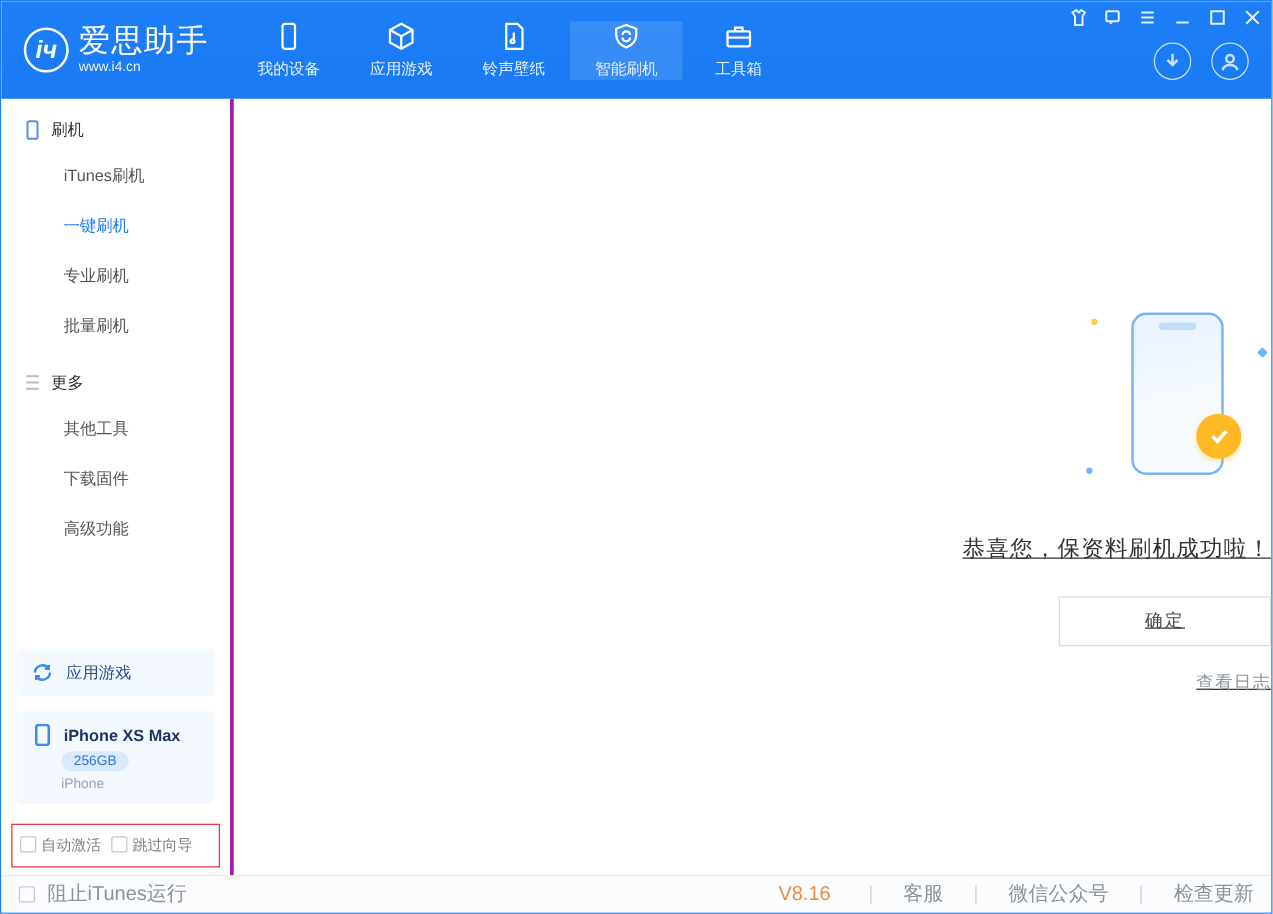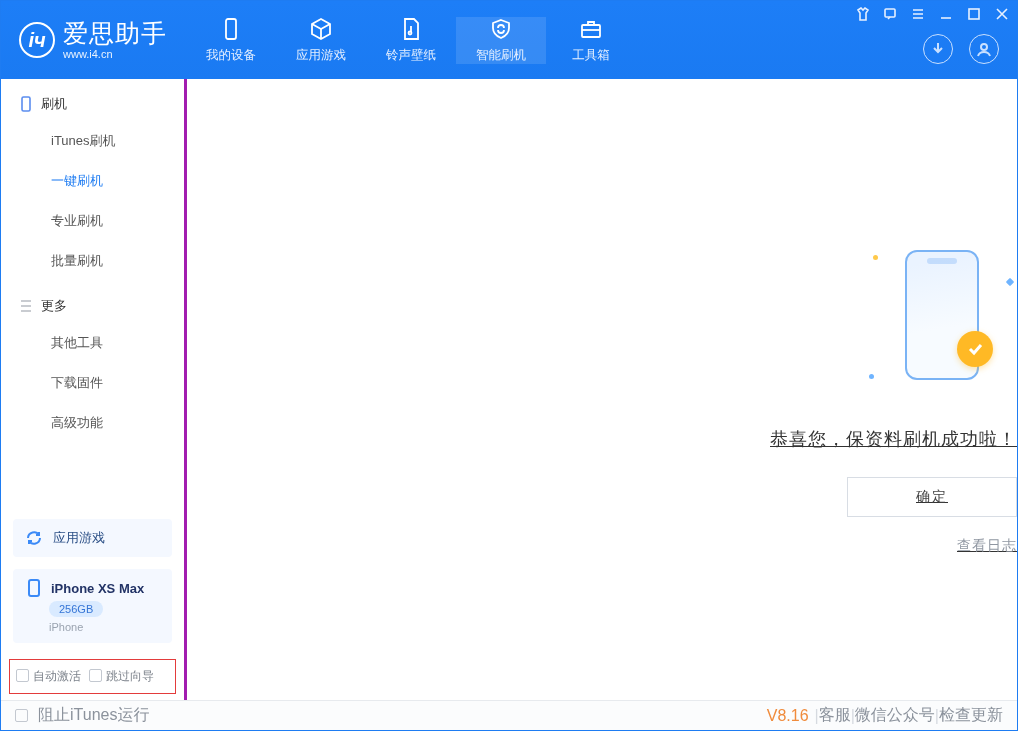--- a/index.html
+++ b/index.html
@@ -214,21 +214,21 @@
     height: 30px;
     border-top: 1px solid #e7eaee;
     background: #fbfcfd;
     display: flex;
     align-items: center;
     padding: 0 14px;
     font-size: 16px;
     color: #8b929c;
   }
   .statusbar .left { display:flex; align-items:center; gap:6px; }
-  .statusbar .right { margin-left:auto; display:flex; align-items:center; gap:0; }
+  .statusbar .right { margin-left:auto; display:flex; align-items:center; gap:24px; }
   .statusbar .sep { color:#d6dae0; }
   .statusbar .version { color:#f08b3c; margin-right:6px; }
   .statusbar .link { cursor:pointer; }
 </style>
 </head>
 <body>
 
 <div class="header">
   <div class="logo-block">
     <div class="logo-circle">iч</div>

